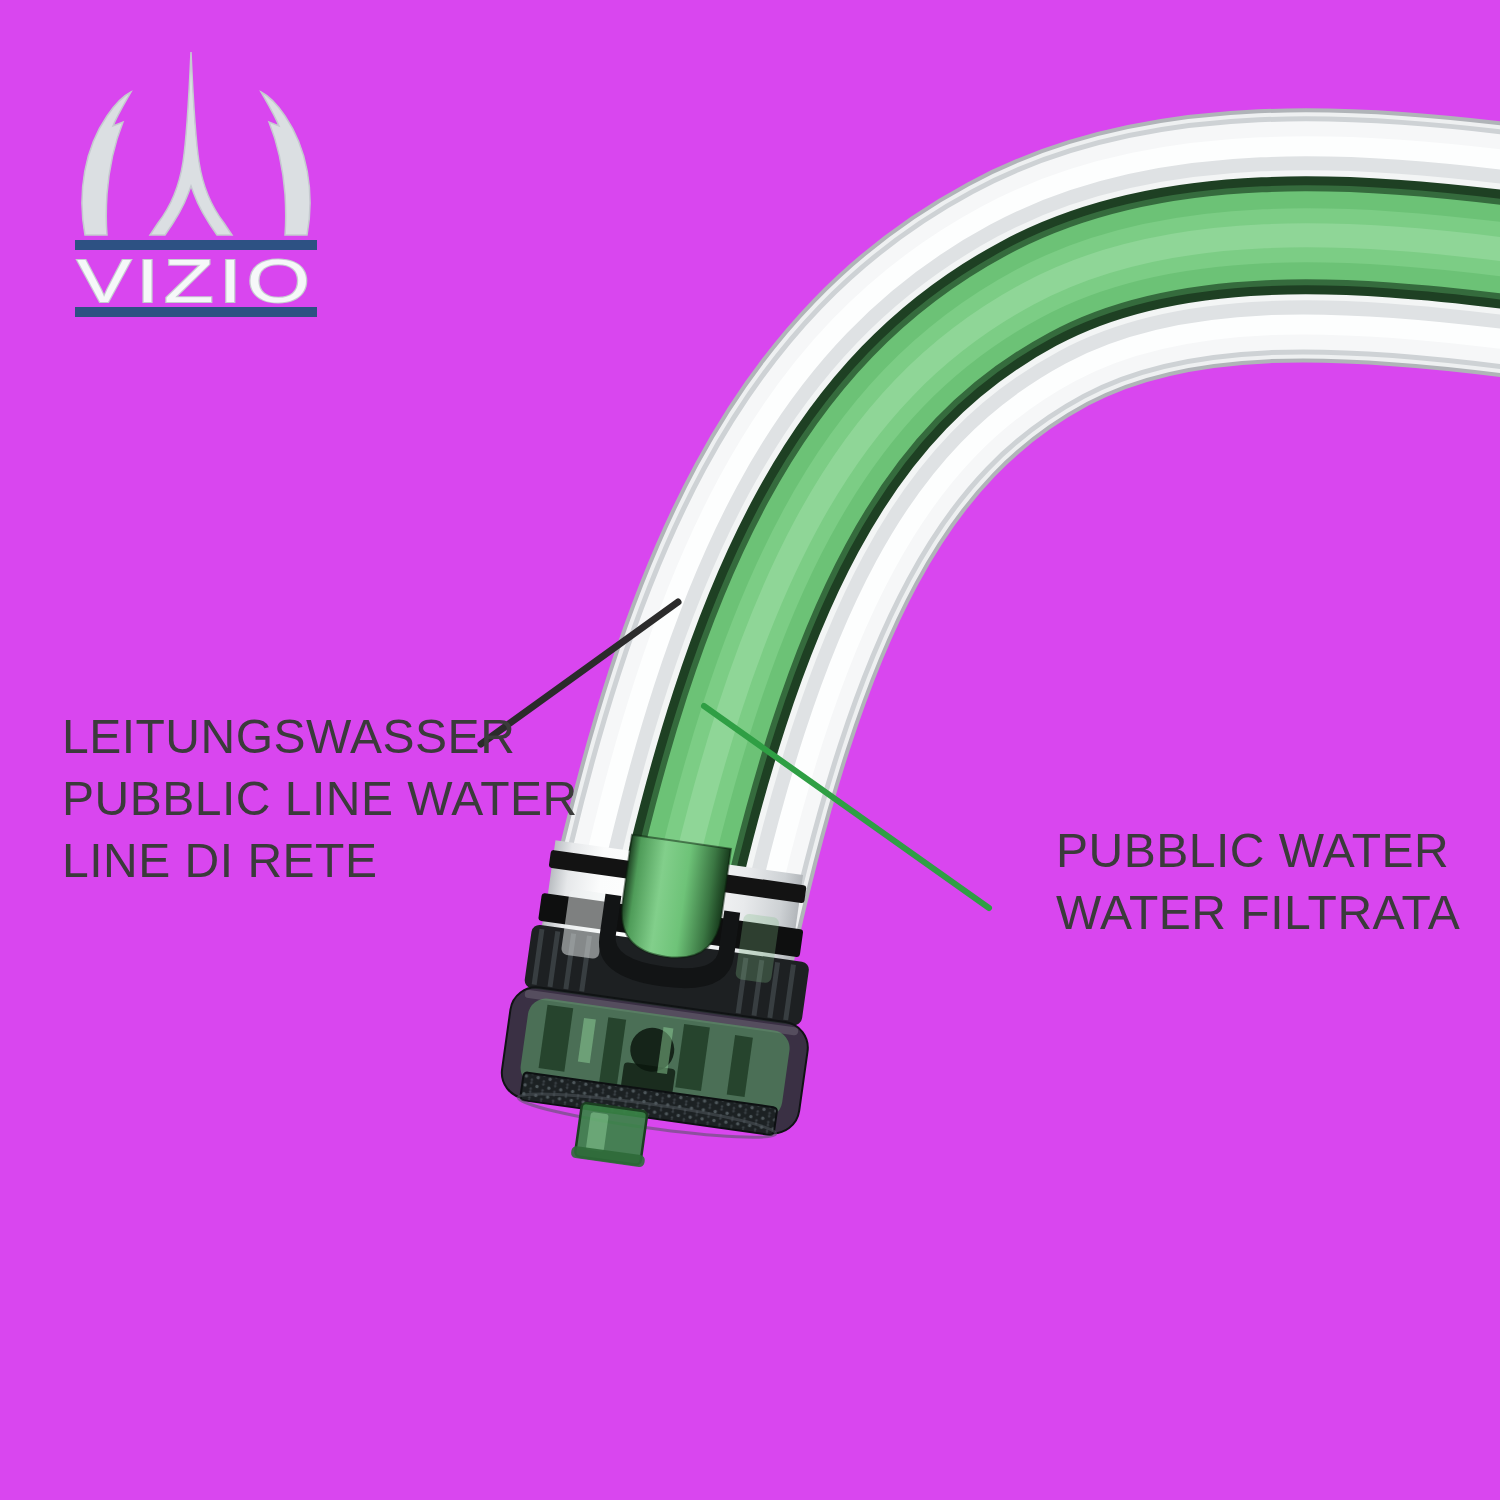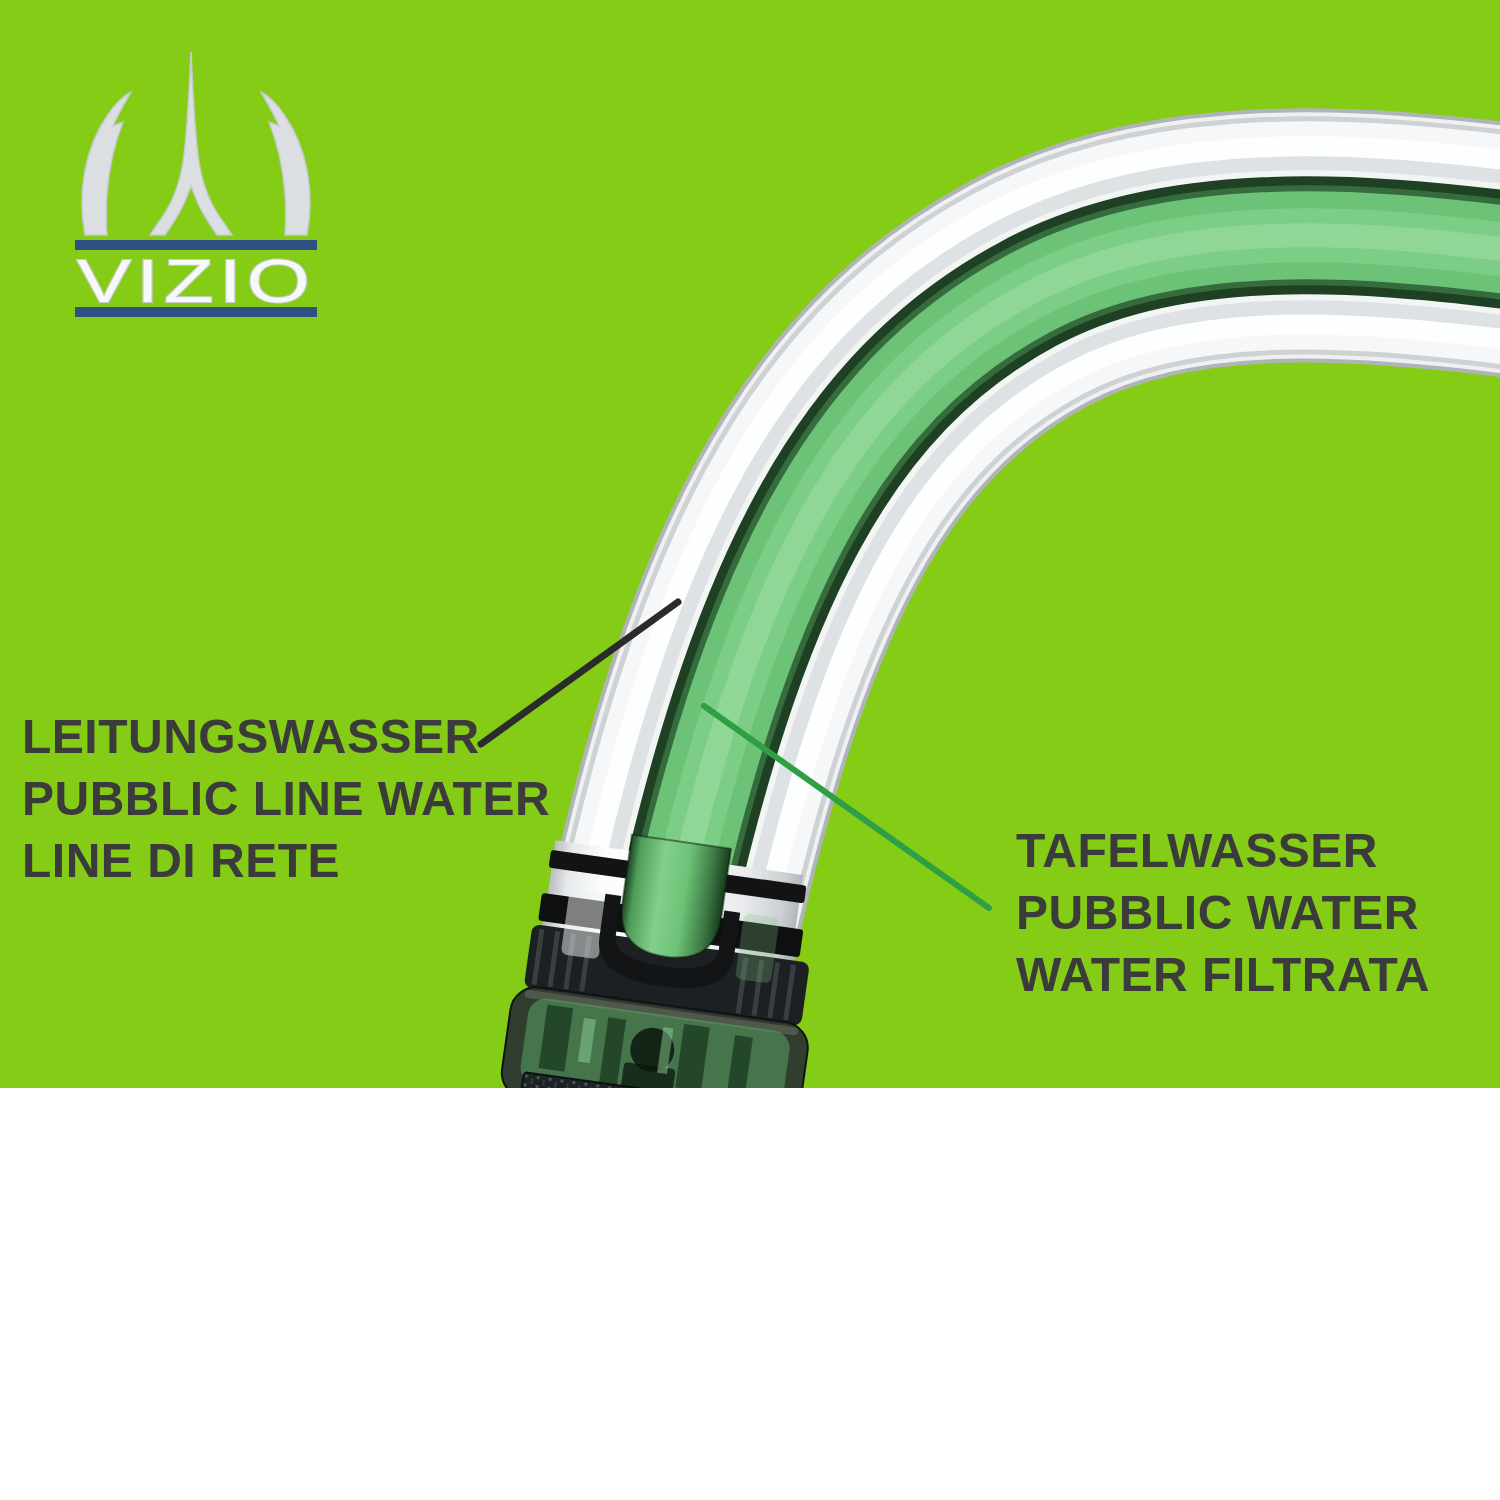--- a/index.html
+++ b/index.html
@@ -1,28 +1,29 @@
 <!DOCTYPE html>
 <html style="--filtered-water-green: #6cc276; --dark-green-edge: #1e4023; --leader-green: #2f9f44; --leader-black: #2b2b2b; --label-text: #3b3b3b; --logo-blue: #2d5183; --logo-gray: #dbdfe2; --tube-edge-gray: #b0b4b8;"><head>
 <meta charset="utf-8">
 <style>
   html,body{margin:0;padding:0;background:#ffffff;}
   #canvas{
-    position:relative;width:1500px;height:1088px;background:#84cc16;
+    position:relative;width:1500px;height:1500px;background:#d946ef;
     overflow:hidden;font-family:"Liberation Sans",sans-serif;
   }
   #faucet-svg{position:absolute;left:0;top:0;width:1500px;height:1500px;}
   .leader-black{stroke:var(--leader-black,#2b2b2b);stroke-width:7;stroke-linecap:round;}
   .leader-green{stroke:var(--leader-green,#2f9f44);stroke-width:6;stroke-linecap:round;}
   .green-main{stroke:var(--filtered-water-green,#6cc276);}
   .green-edge{stroke:var(--dark-green-edge,#1e4023);}
   .label{
     position:absolute;color:var(--label-text,#3b3b3b);
-    font-size:48px;line-height:62px;font-weight:700;letter-spacing:0.5px;
+    font-size:48px;line-height:62px;font-weight:400;letter-spacing:0.5px;
     white-space:nowrap;
+    margin-left:40px;
   }
   .label span{display:block;}
   #label-tap{left:22px;top:706px;}
   #label-filtered{left:1016px;top:820px;}
   #logo{position:absolute;left:73px;top:46px;width:246px;height:276px;}
   .logo-bar{fill:var(--logo-blue,#2d5183);}
   .logo-glyph{fill:var(--logo-gray,#dbdfe2);stroke:#c5cacf;stroke-width:1.5;}
   .logo-word{
     font-family:"Liberation Sans",sans-serif;font-size:62px;font-weight:400;
     fill:#f6f8f9;stroke:#c7ccd1;stroke-width:2px;paint-order:stroke fill;
@@ -128,18 +129,17 @@
     <text class="logo-word" x="123" y="256" text-anchor="middle" textLength="238" lengthAdjust="spacingAndGlyphs">VIZIO</text>
     <rect class="logo-bar" x="2" y="261" width="242" height="10"></rect>
   </svg>
 
   <div id="label-tap" class="label">
     <span>LEITUNGSWASSER</span>
     <span>PUBBLIC LINE WATER</span>
     <span>LINE DI RETE</span>
   </div>
   <div id="label-filtered" class="label">
-    <span>TAFELWASSER</span>
     <span>PUBBLIC WATER</span>
     <span>WATER FILTRATA</span>
   </div>
 
 </div>
 
 </body></html>

